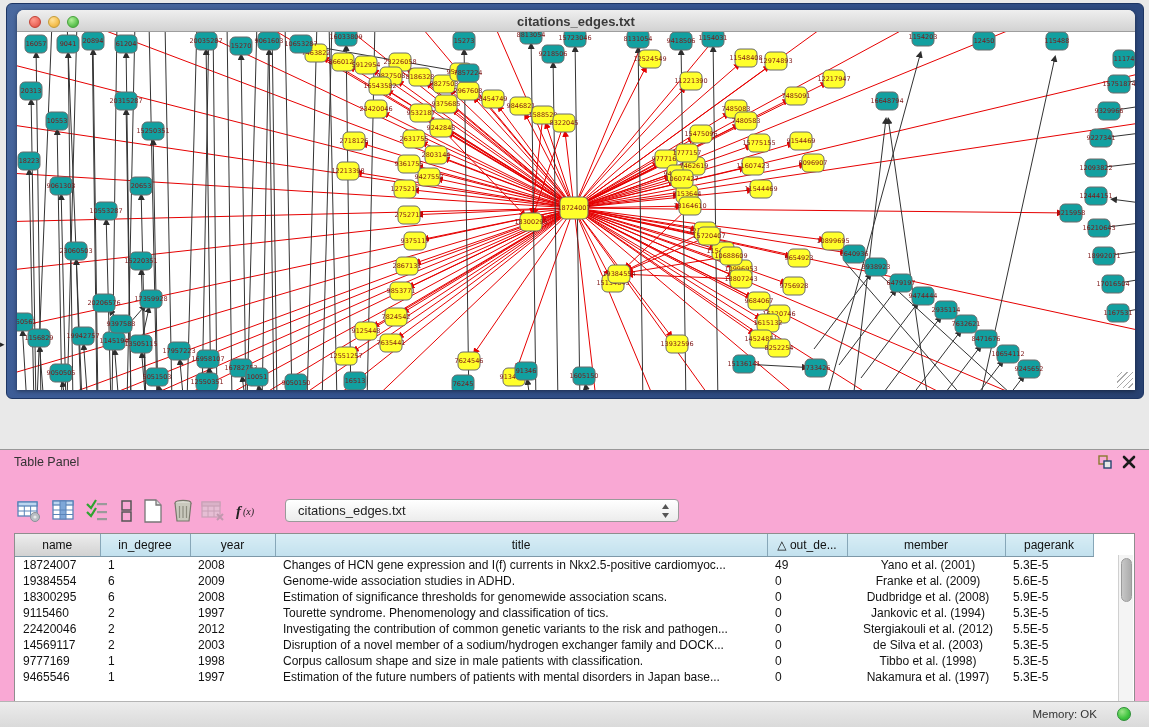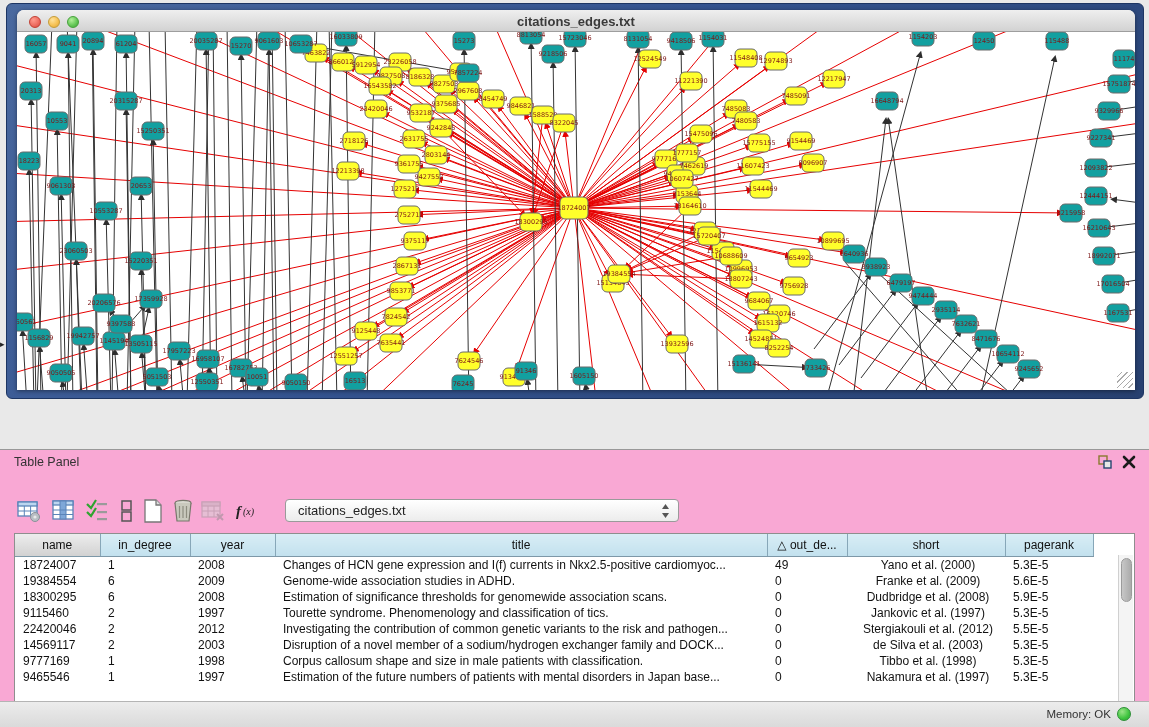--- a/index.html
+++ b/index.html
@@ -60,21 +60,21 @@
   .tab{font-family:"Liberation Sans",sans-serif;font-size:12.5px;padding:3px 14px;
     background:linear-gradient(#ffffff,#f1f1f1);color:#222;border:1px solid #a8a8a8;
     border-left-width:0;cursor:pointer;}
   .tab:first-child{border-left-width:1px;border-radius:5px 0 0 5px;font-style:italic;}
   .tab:last-child{border-radius:0 5px 5px 0;}
   .tab.active{background:linear-gradient(#8d8d8d,#6e6e6e);color:#f2f2f2;}
 
   
   .statusbar{position:absolute;left:0;bottom:0;width:1149px;height:26px;
     background:linear-gradient(#ececec,#dadada);border-top:1px solid #b4b4b4;box-sizing:border-box;}
-  .mem{position:absolute;right:38px;top:6px;font-size:11.5px;color:#333;}
+  .mem{position:absolute;right:52px;top:6px;font-size:11.5px;color:#333;}
   .memdot{position:absolute;right:18px;top:5px;width:14px;height:14px;border-radius:50%;
     background:radial-gradient(circle at 35% 30%,#9ae487,#3ec43e 60%,#2fa238);border:1px solid #2a8f33;box-sizing:border-box;}
 </style>
 </head>
 <body>
 
 <div id="app">
 
   <div class="net-frame">
     <div class="net-window">
@@ -1007,32 +1007,32 @@
             <col style="width: 158px;">
             <col style="width: 88px;">
           </colgroup>
         <thead>
             <tr id="head-row">
               <th class="first">name</th>
               <th>in_degree</th>
               <th>year</th>
               <th>title</th>
               <th>△ out_de...</th>
-              <th>short</th>
+              <th>member</th>
               <th>pagerank</th>
             </tr>
           </thead>
         <tbody id="body-rows">
             <tr>
               <td class="c-name">18724007</td>
               <td class="c-in_degree">1</td>
               <td class="c-year">2008</td>
               <td class="c-title">Changes of HCN gene expression and I(f) currents in Nkx2.5-positive cardiomyoc...</td>
               <td class="c-out_degree">49</td>
-              <td class="c-short">Yano et al. (2000)</td>
+              <td class="c-short">Yano et al. (2001)</td>
               <td class="c-pagerank">5.3E-5</td>
             </tr>
             <tr>
               <td class="c-name">19384554</td>
               <td class="c-in_degree">6</td>
               <td class="c-year">2009</td>
               <td class="c-title">Genome-wide association studies in ADHD.</td>
               <td class="c-out_degree">0</td>
               <td class="c-short">Franke et al. (2009)</td>
               <td class="c-pagerank">5.6E-5</td>
@@ -1045,21 +1045,21 @@
               <td class="c-out_degree">0</td>
               <td class="c-short">Dudbridge et al. (2008)</td>
               <td class="c-pagerank">5.9E-5</td>
             </tr>
             <tr>
               <td class="c-name">9115460</td>
               <td class="c-in_degree">2</td>
               <td class="c-year">1997</td>
               <td class="c-title">Tourette syndrome. Phenomenology and classification of tics.</td>
               <td class="c-out_degree">0</td>
-              <td class="c-short">Jankovic et al. (1997)</td>
+              <td class="c-short">Jankovic et al. (1994)</td>
               <td class="c-pagerank">5.3E-5</td>
             </tr>
             <tr>
               <td class="c-name">22420046</td>
               <td class="c-in_degree">2</td>
               <td class="c-year">2012</td>
               <td class="c-title">Investigating the contribution of common genetic variants to the risk and pathogen...</td>
               <td class="c-out_degree">0</td>
               <td class="c-short">Stergiakouli et al. (2012)</td>
               <td class="c-pagerank">5.5E-5</td>

